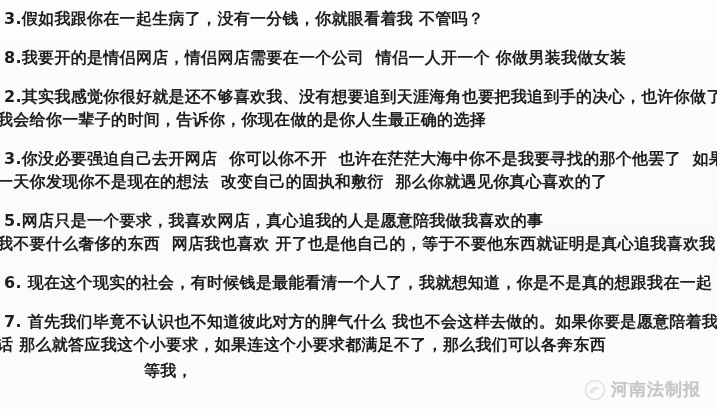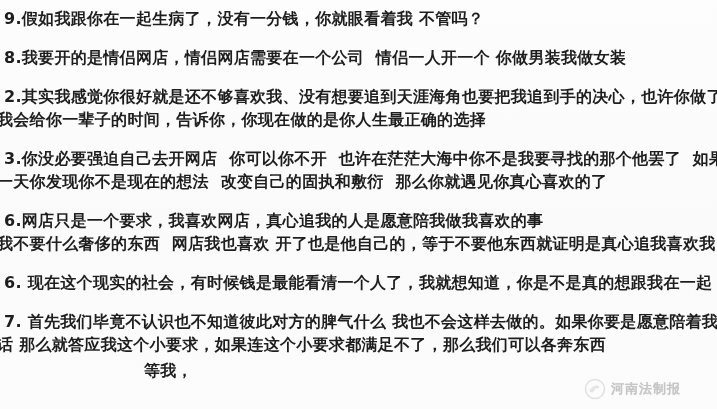--- a/index.html
+++ b/index.html
@@ -54,41 +54,41 @@
     gap: 5px;
     pointer-events: none;
   }
   .wm-icon {
     width: 22px;
     height: 22px;
     display: inline-block;
     opacity: 0.55;
   }
   .wm-text {
-    font-size: 13px;
+    font-size: 17px;
     font-weight: 600;
     color: #c6c6c6;
     letter-spacing: 1px;
     white-space: nowrap;
     text-shadow: 0 0 1px #dddddd;
   }
 </style>
 </head>
 <body style="background: rgb(252, 252, 252);">
 
 <div class="page">
 
   <div class="content" id="content">
-      <div class="line first">9.假如我跟你在一起生病了，没有一分钱，你就眼看着我 不管吗？</div>
+      <div class="line first">3.假如我跟你在一起生病了，没有一分钱，你就眼看着我 不管吗？</div>
       <div class="line item-start">8.我要开的是情侣网店，情侣网店需要在一个公司  情侣一人开一个 你做男装我做女装</div>
       <div class="line item-start">2.其实我感觉你很好就是还不够喜欢我、没有想要追到天涯海角也要把我追到手的决心，也许你做了，</div>
       <div class="line cut-left">我会给你一辈子的时间，告诉你，你现在做的是你人生最正确的选择</div>
       <div class="line item-start">3.你没必要强迫自己去开网店  你可以你不开  也许在茫茫大海中你不是我要寻找的那个他罢了  如果有</div>
       <div class="line cut-left">一天你发现你不是现在的想法  改变自己的固执和敷衍  那么你就遇见你真心喜欢的了</div>
-      <div class="line item-start">6.网店只是一个要求，我喜欢网店，真心追我的人是愿意陪我做我喜欢的事</div>
+      <div class="line item-start">5.网店只是一个要求，我喜欢网店，真心追我的人是愿意陪我做我喜欢的事</div>
       <div class="line cut-left">我不要什么奢侈的东西  网店我也喜欢 开了也是他自己的，等于不要他东西就证明是真心追我喜欢我</div>
       <div class="line item-start">6. 现在这个现实的社会，有时候钱是最能看清一个人了，我就想知道，你是不是真的想跟我在一起</div>
       <div class="line item-start">7. 首先我们毕竟不认识也不知道彼此对方的脾气什么 我也不会这样去做的。如果你要是愿意陪着我的</div>
       <div class="line cut-left">话 那么就答应我这个小要求，如果连这个小要求都满足不了，那么我们可以各奔东西</div>
       <div class="line partial">等我，</div>
     </div>
 
   <div class="watermark">
     <span class="wm-icon">
       <svg viewBox="0 0 22 22" width="22" height="22">

